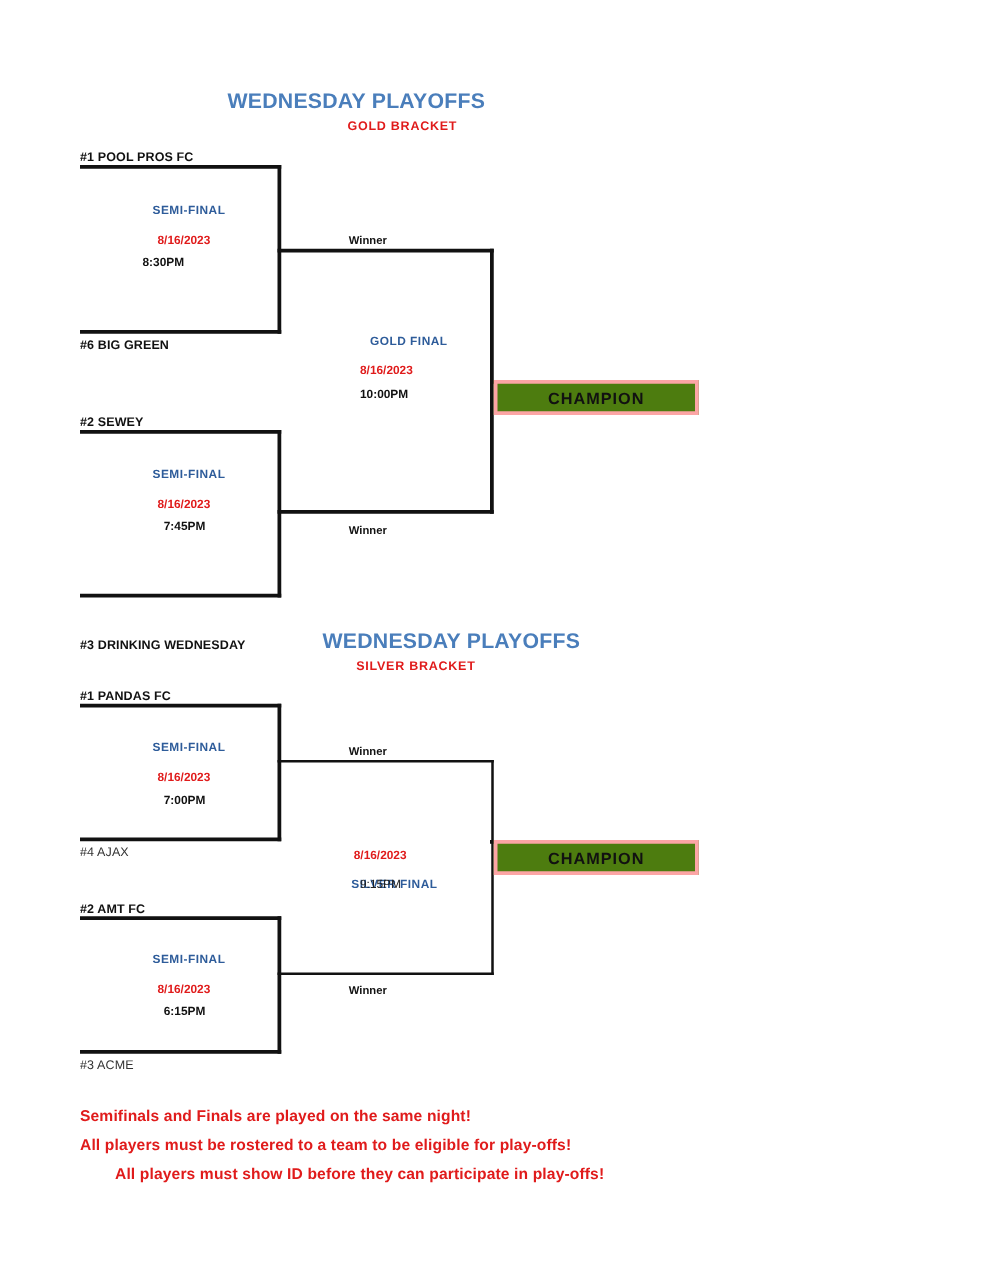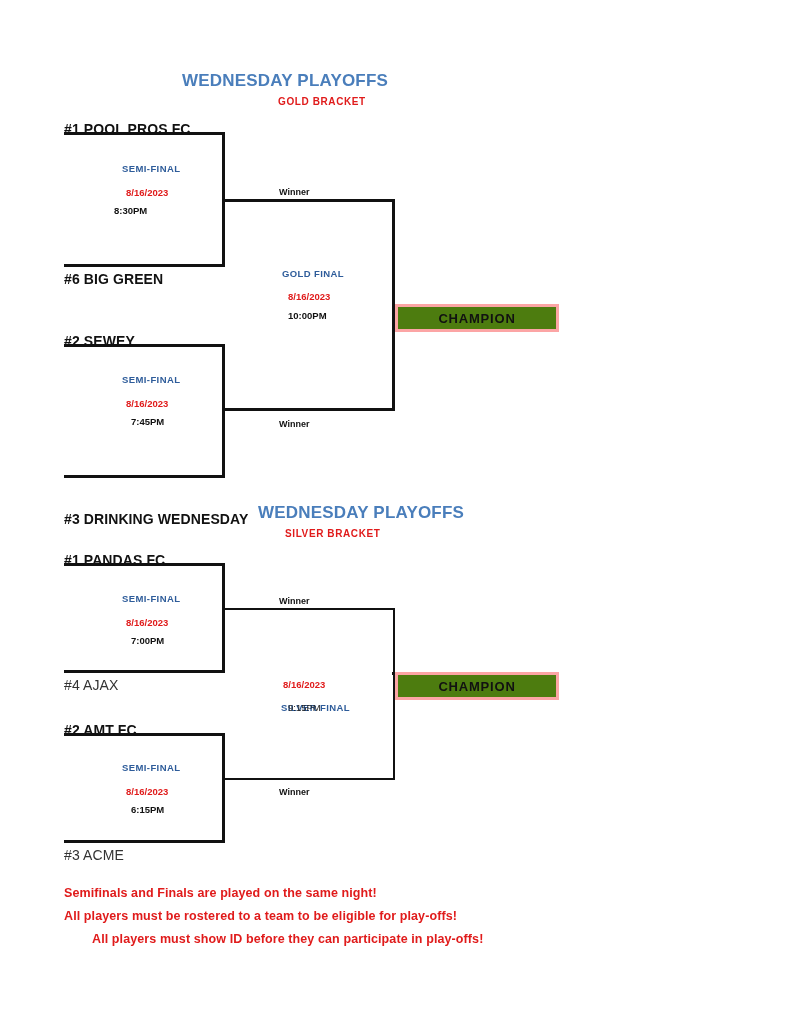--- a/index.html
+++ b/index.html
@@ -35,21 +35,21 @@
     color: #4a7ebb;
     letter-spacing: 0.2px;
   }
   .subtitle {
     font-size: 10px;
     font-weight: bold;
     color: #e01b1b;
     letter-spacing: 0.6px;
   }
   .seed {
-    font-size: 14px;
+    font-size: 10px;
     font-weight: bold;
     color: #111111;
     letter-spacing: 0.1px;
   }
   .seed.light {
     font-weight: normal;
     color: #333333;
   }
   .round-name {
     font-size: 9.5px;
@@ -140,21 +140,21 @@
     <div class="t match-date" style="left:126px; top:399px;">8/16/2023</div>
     <div class="t match-time" style="left:131px; top:417px;">7:45PM</div>
 
     <div class="hline" style="left:222px; top:199px; width:173px;"></div>
     <div class="vline" style="left:392px; top:199px; height:212px;"></div>
     <div class="hline" style="left:222px; top:408px; width:173px;"></div>
 
     <div class="t winner-label" style="left:279px; top:188px;">Winner</div>
     <div class="t winner-label" style="left:279px; top:420px;">Winner</div>
 
-    <div class="t round-name" style="left:282px; top:269px;">GOLD FINAL</div>
+    <div class="t round-name" style="left:296px; top:269px;">GOLD FINAL</div>
     <div class="t match-date" style="left:288px; top:292px;">8/16/2023</div>
     <div class="t match-time" style="left:288px; top:311px;">10:00PM</div>
 
     <div class="hline" style="left:392px; top:304px; width:12px;"></div>
     <div class="champion-box" style="left:395px; top:304px; width:158px; height:22px;">CHAMPION</div>
   </div>
 
   <div>
 
     <div class="t title" style="left:258px; top:504px;">WEDNESDAY PLAYOFFS</div>

